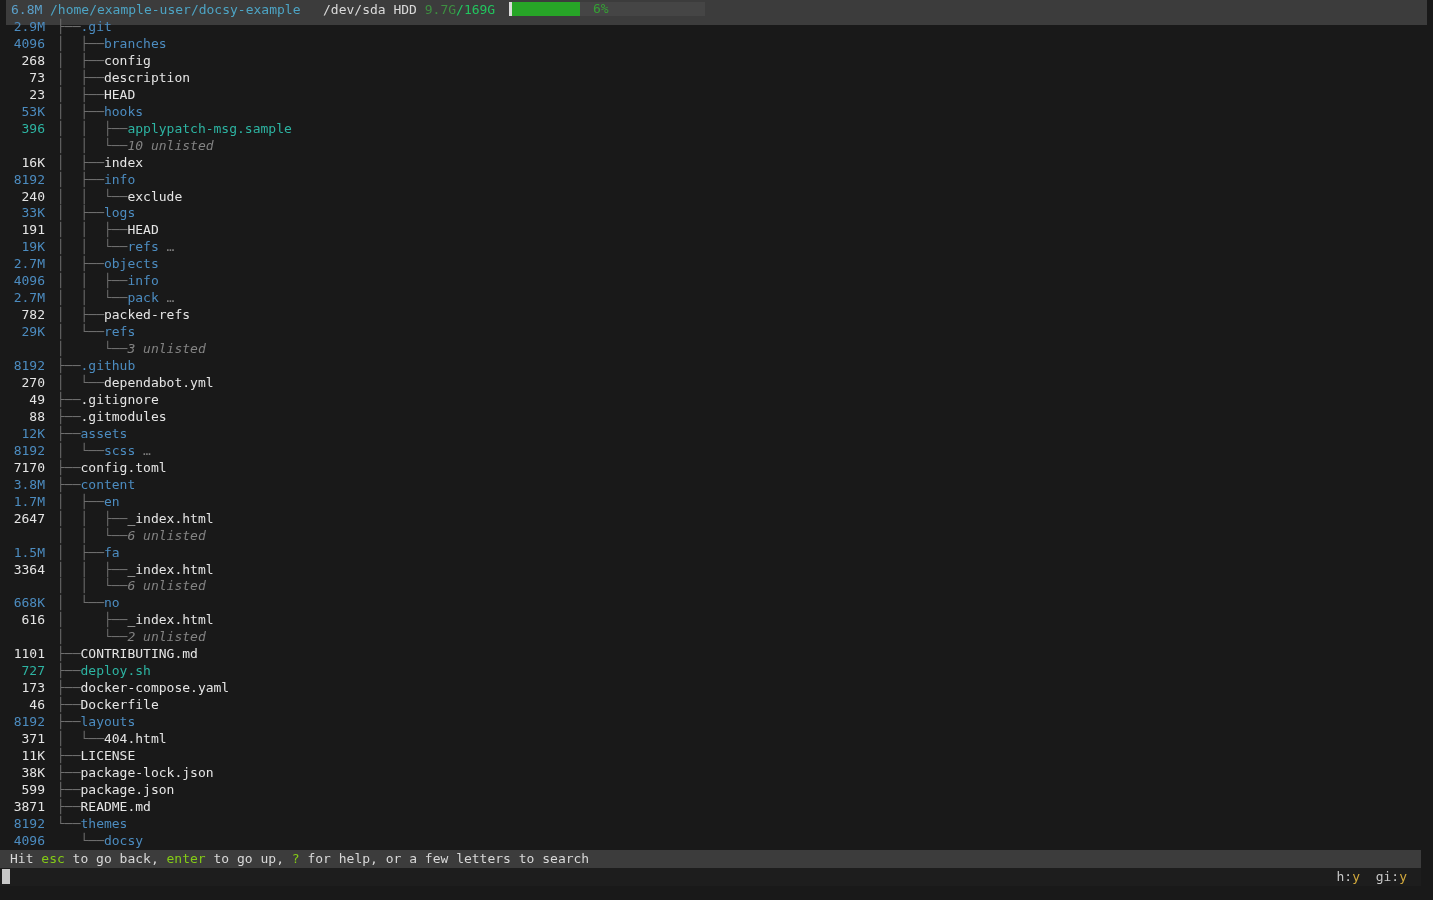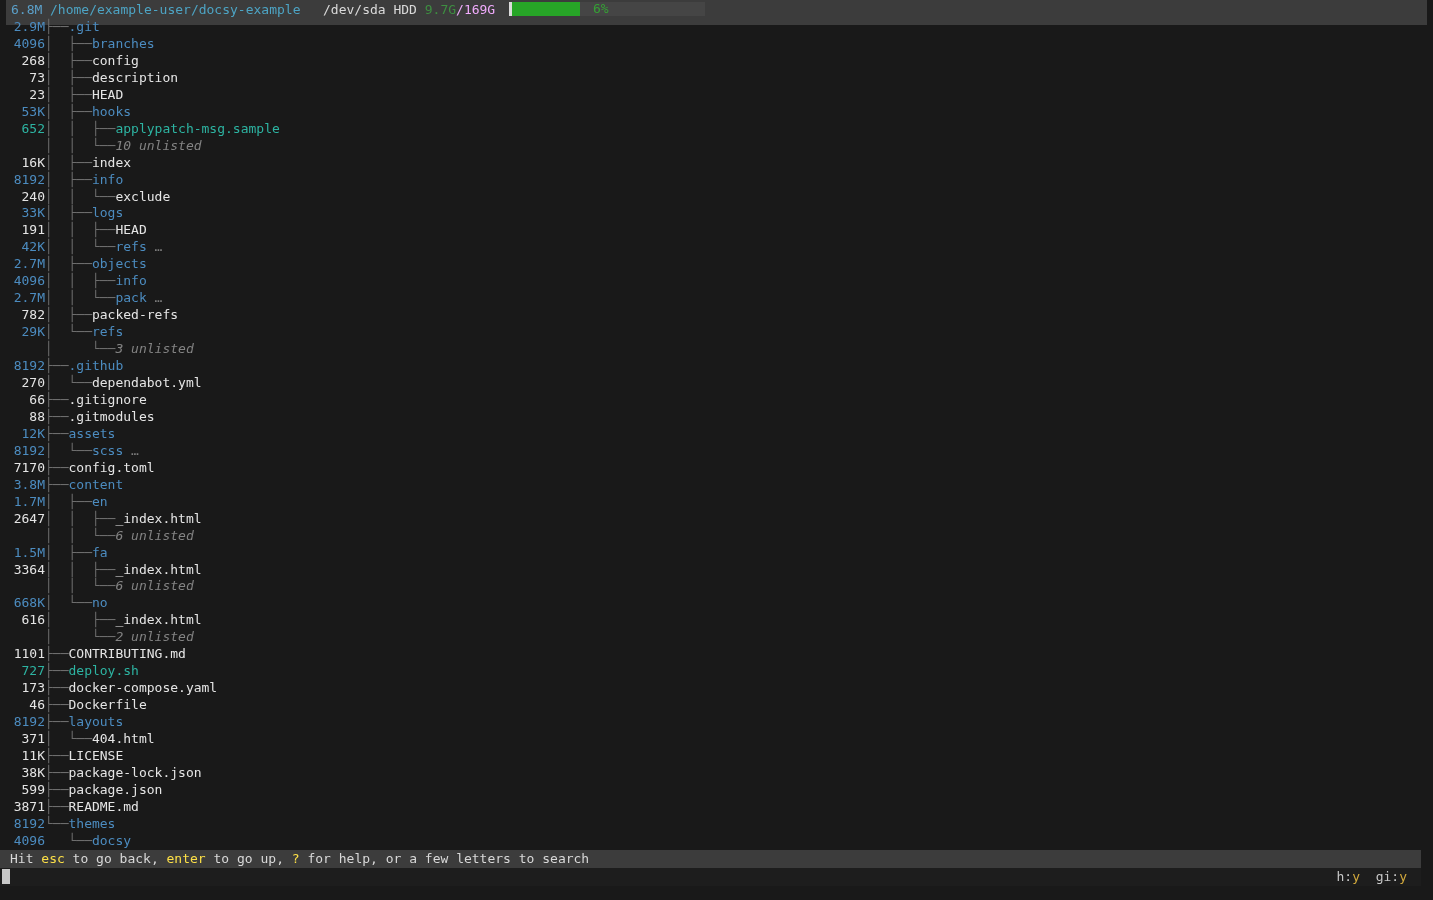--- a/index.html
+++ b/index.html
@@ -5,39 +5,39 @@
   html,body{margin:0;padding:0;background:#191919;}
   #screen{position:relative;width:1433px;height:900px;background:#191919;overflow:hidden;
           font-family:"DejaVu Sans Mono","Liberation Mono",monospace;font-size:13px;color:#d2d2d2;}
   
   #topbar{position:absolute;left:6px;top:0;width:1421px;height:25px;background:#3c3c3c;}
   #topbar .cell{position:absolute;top:1px;height:17px;line-height:17px;white-space:pre;}
   .root-size{left:5px;color:#5b9fc8;}
   .root-path{left:44px;color:#4da4c4;}
   .dev-info{left:317px;color:#dadada;}
   .dev-used{color:#3e8e41;margin-top:15px;}
-  .dev-total{color:#f0abfc;}
+  .dev-total{color:#22c55e;}
   #usagebar{position:absolute;left:503px;top:2px;height:14px;display:flex;}
   #usagebar .tick{width:3px;background:#dcdcdc;}
   #usagebar .fill{width:68px;background:#27a527;}
   #usagebar .rest{width:112px;background:#454545;color:#35a035;line-height:14px;padding-left:13px;}
   
   #tree{position:absolute;left:0;top:19px;width:1421px;}
   .row{height:16.96px;line-height:16.96px;display:flex;white-space:pre;}
-  .row .size{display:inline-block;width:45px;margin-right:0;text-align:right;white-space:pre;}
+  .row .size{display:inline-block;width:45px;margin-right:12px;text-align:right;white-space:pre;}
   .row .prefix{color:#6d6d6d;white-space:pre;}
   .row .suffix{color:#7e7e7e;white-space:pre;}
   .dir{color:#4c8cc0;}
   .file{color:#e5e5e5;}
   .exec{color:#2db4a2;text-align:center;}
   .unlisted{color:#838383;font-style:italic;}
   
   #statusbar{position:absolute;left:0;top:850px;width:1411px;height:18px;background:#3c3c3c;
              line-height:18px;padding-left:10px;white-space:pre;color:#d8d8d8;}
-  #statusbar .key{color:#fde047;}
+  #statusbar .key{color:#84cc16;}
   
   #inputrow{position:absolute;left:0;top:868px;width:1421px;height:18px;background:#1d1d1d;}
   #cursor{position:absolute;left:2px;top:1px;width:8px;height:15px;background:#c8c8c8;}
   #flags{position:absolute;right:14px;top:0;height:18px;line-height:18px;white-space:pre;}
   #flags .flabel{color:#c8c8c8;}
   #flags .fval{color:#d2a93c;}
   #flags .fgap{color:#c8c8c8;}
 </style>
 </head>
 <body>
@@ -55,37 +55,37 @@
     </div>
   </div>
 
   <div id="tree">
       <div class="row"><span class="size dir">2.9M</span><span class="prefix">├──</span><span class="dir">.git</span></div>
       <div class="row"><span class="size dir">4096</span><span class="prefix">│  ├──</span><span class="dir">branches</span></div>
       <div class="row"><span class="size file">268</span><span class="prefix">│  ├──</span><span class="file">config</span></div>
       <div class="row"><span class="size file">73</span><span class="prefix">│  ├──</span><span class="file">description</span></div>
       <div class="row"><span class="size file">23</span><span class="prefix">│  ├──</span><span class="file">HEAD</span></div>
       <div class="row"><span class="size dir">53K</span><span class="prefix">│  ├──</span><span class="dir">hooks</span></div>
-      <div class="row"><span class="size exec">652</span><span class="prefix">│  │  ├──</span><span class="exec">applypatch-msg.sample</span></div>
+      <div class="row"><span class="size exec">396</span><span class="prefix">│  │  ├──</span><span class="exec">applypatch-msg.sample</span></div>
       <div class="row"><span class="size unlisted"></span><span class="prefix">│  │  └──</span><span class="unlisted">10 unlisted</span></div>
       <div class="row"><span class="size file">16K</span><span class="prefix">│  ├──</span><span class="file">index</span></div>
       <div class="row"><span class="size dir">8192</span><span class="prefix">│  ├──</span><span class="dir">info</span></div>
       <div class="row"><span class="size file">240</span><span class="prefix">│  │  └──</span><span class="file">exclude</span></div>
       <div class="row"><span class="size dir">33K</span><span class="prefix">│  ├──</span><span class="dir">logs</span></div>
       <div class="row"><span class="size file">191</span><span class="prefix">│  │  ├──</span><span class="file">HEAD</span></div>
-      <div class="row"><span class="size dir">42K</span><span class="prefix">│  │  └──</span><span class="dir">refs</span><span class="suffix"> …</span></div>
+      <div class="row"><span class="size dir">19K</span><span class="prefix">│  │  └──</span><span class="dir">refs</span><span class="suffix"> …</span></div>
       <div class="row"><span class="size dir">2.7M</span><span class="prefix">│  ├──</span><span class="dir">objects</span></div>
       <div class="row"><span class="size dir">4096</span><span class="prefix">│  │  ├──</span><span class="dir">info</span></div>
       <div class="row"><span class="size dir">2.7M</span><span class="prefix">│  │  └──</span><span class="dir">pack</span><span class="suffix"> …</span></div>
       <div class="row"><span class="size file">782</span><span class="prefix">│  ├──</span><span class="file">packed-refs</span></div>
       <div class="row"><span class="size dir">29K</span><span class="prefix">│  └──</span><span class="dir">refs</span></div>
       <div class="row"><span class="size unlisted"></span><span class="prefix">│     └──</span><span class="unlisted">3 unlisted</span></div>
       <div class="row"><span class="size dir">8192</span><span class="prefix">├──</span><span class="dir">.github</span></div>
       <div class="row"><span class="size file">270</span><span class="prefix">│  └──</span><span class="file">dependabot.yml</span></div>
-      <div class="row"><span class="size file">66</span><span class="prefix">├──</span><span class="file">.gitignore</span></div>
+      <div class="row"><span class="size file">49</span><span class="prefix">├──</span><span class="file">.gitignore</span></div>
       <div class="row"><span class="size file">88</span><span class="prefix">├──</span><span class="file">.gitmodules</span></div>
       <div class="row"><span class="size dir">12K</span><span class="prefix">├──</span><span class="dir">assets</span></div>
       <div class="row"><span class="size dir">8192</span><span class="prefix">│  └──</span><span class="dir">scss</span><span class="suffix"> …</span></div>
       <div class="row"><span class="size file">7170</span><span class="prefix">├──</span><span class="file">config.toml</span></div>
       <div class="row"><span class="size dir">3.8M</span><span class="prefix">├──</span><span class="dir">content</span></div>
       <div class="row"><span class="size dir">1.7M</span><span class="prefix">│  ├──</span><span class="dir">en</span></div>
       <div class="row"><span class="size file">2647</span><span class="prefix">│  │  ├──</span><span class="file">_index.html</span></div>
       <div class="row"><span class="size unlisted"></span><span class="prefix">│  │  └──</span><span class="unlisted">6 unlisted</span></div>
       <div class="row"><span class="size dir">1.5M</span><span class="prefix">│  ├──</span><span class="dir">fa</span></div>
       <div class="row"><span class="size file">3364</span><span class="prefix">│  │  ├──</span><span class="file">_index.html</span></div>

